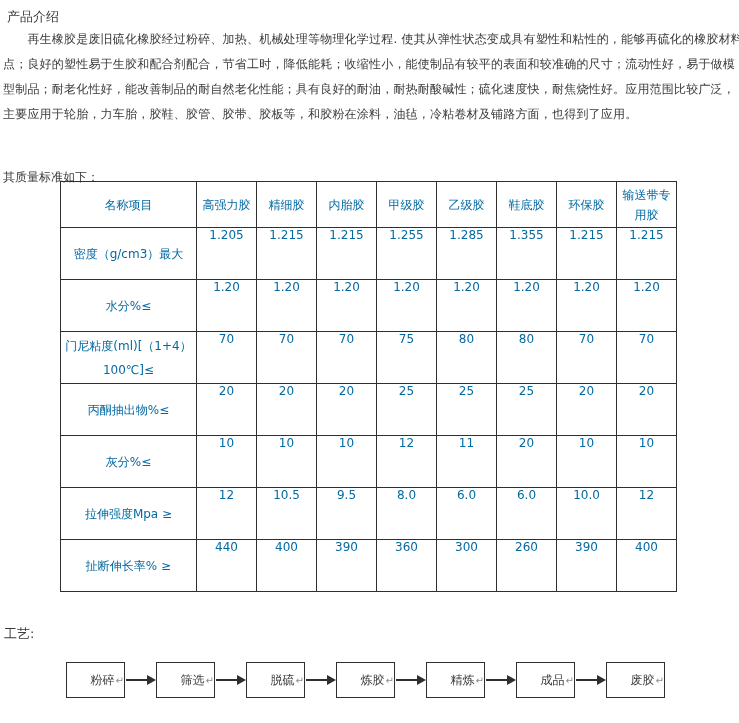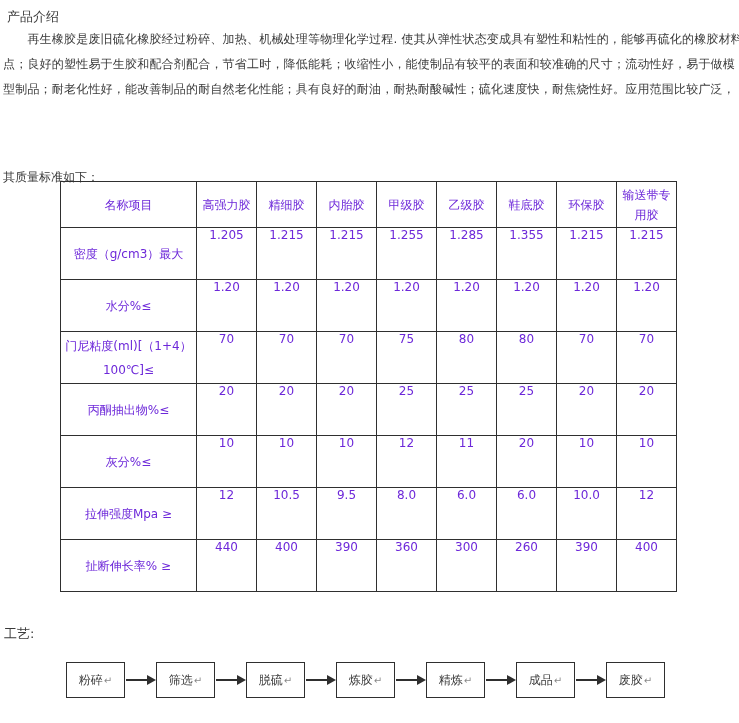--- a/index.html
+++ b/index.html
@@ -31,21 +31,21 @@
     font-size:12px; line-height:20px;
     white-space:nowrap;
     margin-top:12px;
   }
   table.std {
     position:absolute; left:60px; top:181px;
     border-collapse:collapse;
     table-layout:fixed;
     width:616px;
     font-size:12px;
-    color:#6d28d9;
+    color:#0369a1;
   }
   table.std td, table.std th {
     border:1px solid #2f2f2f;
     font-weight:normal;
     text-align:center;
     padding:0 2px;
     overflow:hidden;
   }
   table.std thead th { height:45px; vertical-align:middle; line-height:20px; }
   table.std tbody tr { height:52px; }
@@ -57,21 +57,21 @@
     white-space:nowrap;
   }
   .flow {
     position:absolute; left:66px; top:662px;
     display:flex; align-items:center;
   }
   .flow-box {
     width:57px; height:34px;
     border:1px solid #2f2f2f;
     background:#ffffff;
-    display:flex; align-items:center; justify-content:center;
+    display:flex; align-items:center; justify-content:flex-end;
     font-size:12px;
     white-space:nowrap;
     flex:0 0 auto;
   }
   .return-mark {
     color:#8a8a8a;
     font-size:10px;
     margin-left:1px;
   }
   .flow-arrow {
@@ -100,20 +100,21 @@
 <body>
 
 <div class="doc">
 
   <div class="page-title">产品介绍</div>
 
   <div class="intro">
     <div class="intro-line">　　再生橡胶是废旧硫化橡胶经过粉碎、加热、机械处理等物理化学过程. 使其从弹性状态变成具有塑性和粘性的，能够再硫化的橡胶材料。</div>
     <div class="intro-line">点；良好的塑性易于生胶和配合剂配合，节省工时，降低能耗；收缩性小，能使制品有较平的表面和较准确的尺寸；流动性好，易于做模</div>
     <div class="intro-line">型制品；耐老化性好，能改善制品的耐自然老化性能；具有良好的耐油，耐热耐酸碱性；硫化速度快，耐焦烧性好。应用范围比较广泛，</div>
+    <div class="intro-line">主要应用于轮胎，力车胎，胶鞋、胶管、胶带、胶板等，和胶粉在涂料，油毡，冷粘卷材及铺路方面，也得到了应用。</div>
   </div>
 
   <div class="standards-caption">其质量标准如下：</div>
 
   <table class="std">
     <colgroup>
       <col style="width:136px">
       <col style="width:60px">
         <col style="width:60px">
         <col style="width:60px">

